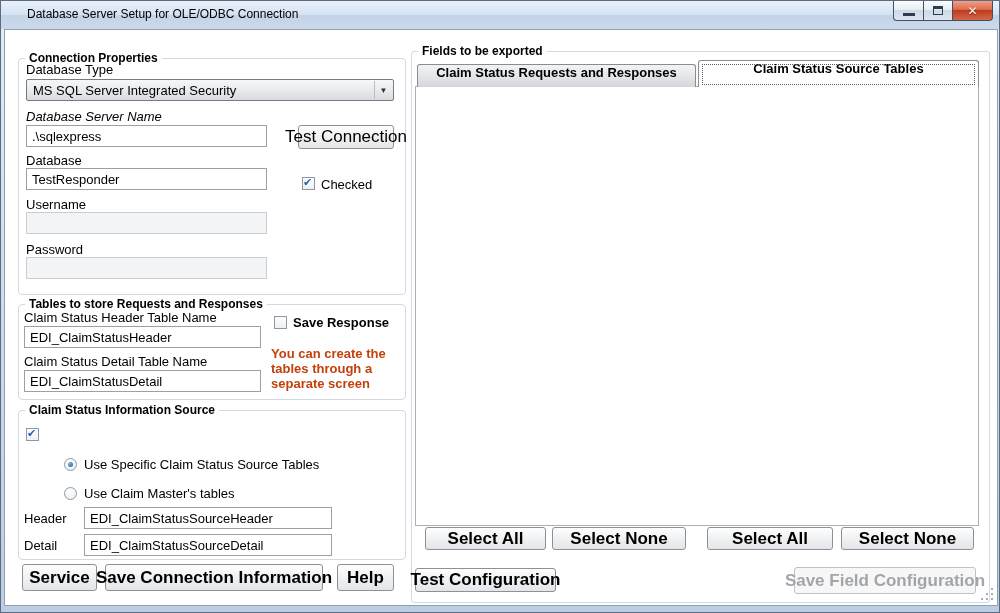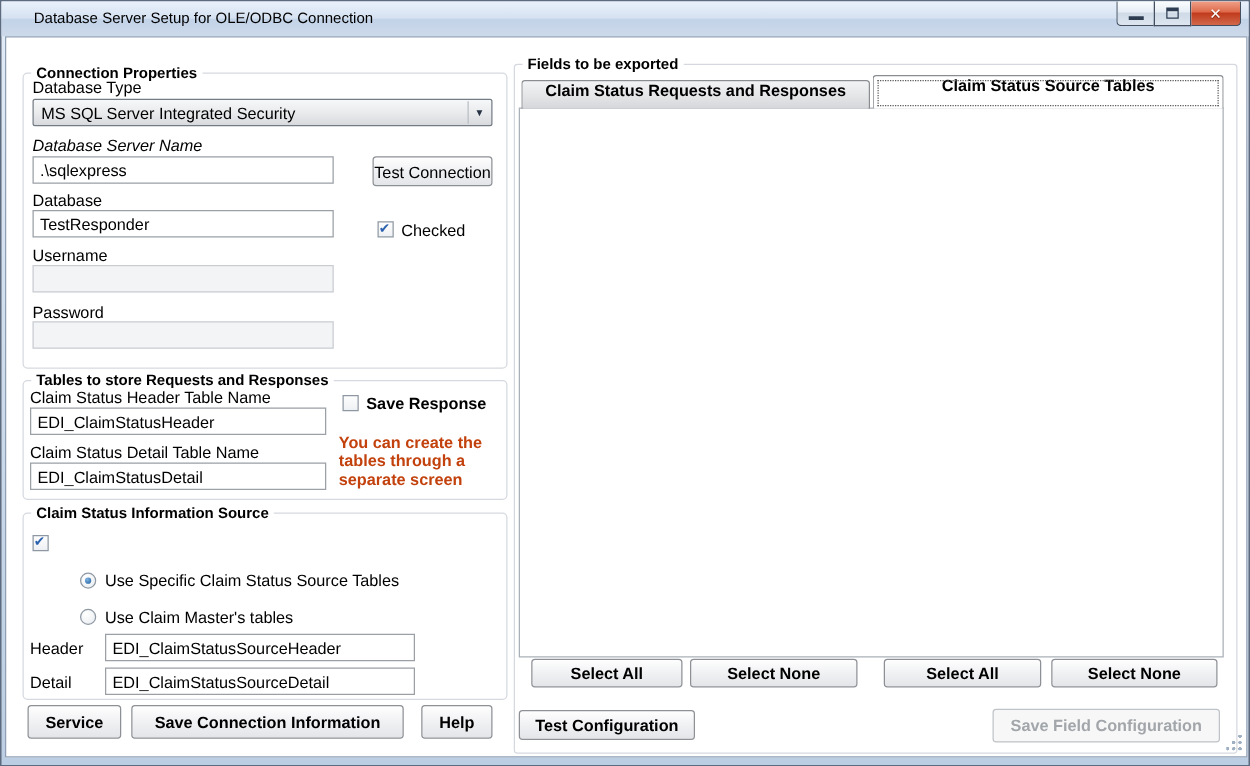--- a/index.html
+++ b/index.html
@@ -27,21 +27,21 @@
 
   .lbl{position:absolute;font-size:13px;color:#000;white-space:nowrap;}
   .group{position:absolute;border:1px solid #d5d9df;border-radius:4px;}
   .group-title{position:absolute;top:-8px;left:6px;background:#ffffff;padding:0 4px;font-size:12px;font-weight:bold;color:#000;white-space:nowrap;}
 
   .tb{position:absolute;border:1px solid #9aa0a6;background:#fff;font-family:inherit;font-size:13px;color:#000;padding:2px 5px;outline:none;}
   .tb.disabled{background:#f3f4f5;border-color:#c9cdd2;}
 
   .btn{position:absolute;border:1px solid #8d9095;border-radius:3px;
     background:linear-gradient(180deg,#fefefe 0%,#f0f1f3 50%,#e3e5e8 100%);
-    font-family:inherit;font-size:13px;font-weight:bold;color:#000;
+    font-family:inherit;font-size:17px;font-weight:bold;color:#000;
     display:flex;align-items:center;justify-content:center;cursor:default;white-space:nowrap;}
   .btn.normal-w{font-weight:normal;}
   .btn.disabled{color:#a2a6aa;border-color:#bfc3c7;background:#f7f7f7;}
 
   .combo{position:absolute;height:22px;border:1px solid #737b84;border-radius:2px;
     background:linear-gradient(180deg,#f6f7f8 0%,#eaebed 50%,#d8dadd 100%);
     display:flex;align-items:center;font-size:13px;color:#000;padding-left:6px;}
   .combo-arrow{position:absolute;right:1px;top:1px;bottom:1px;width:18px;display:flex;align-items:center;justify-content:center;
     border-left:1px solid #b9bec4;font-size:8px;color:#273244;}
 

